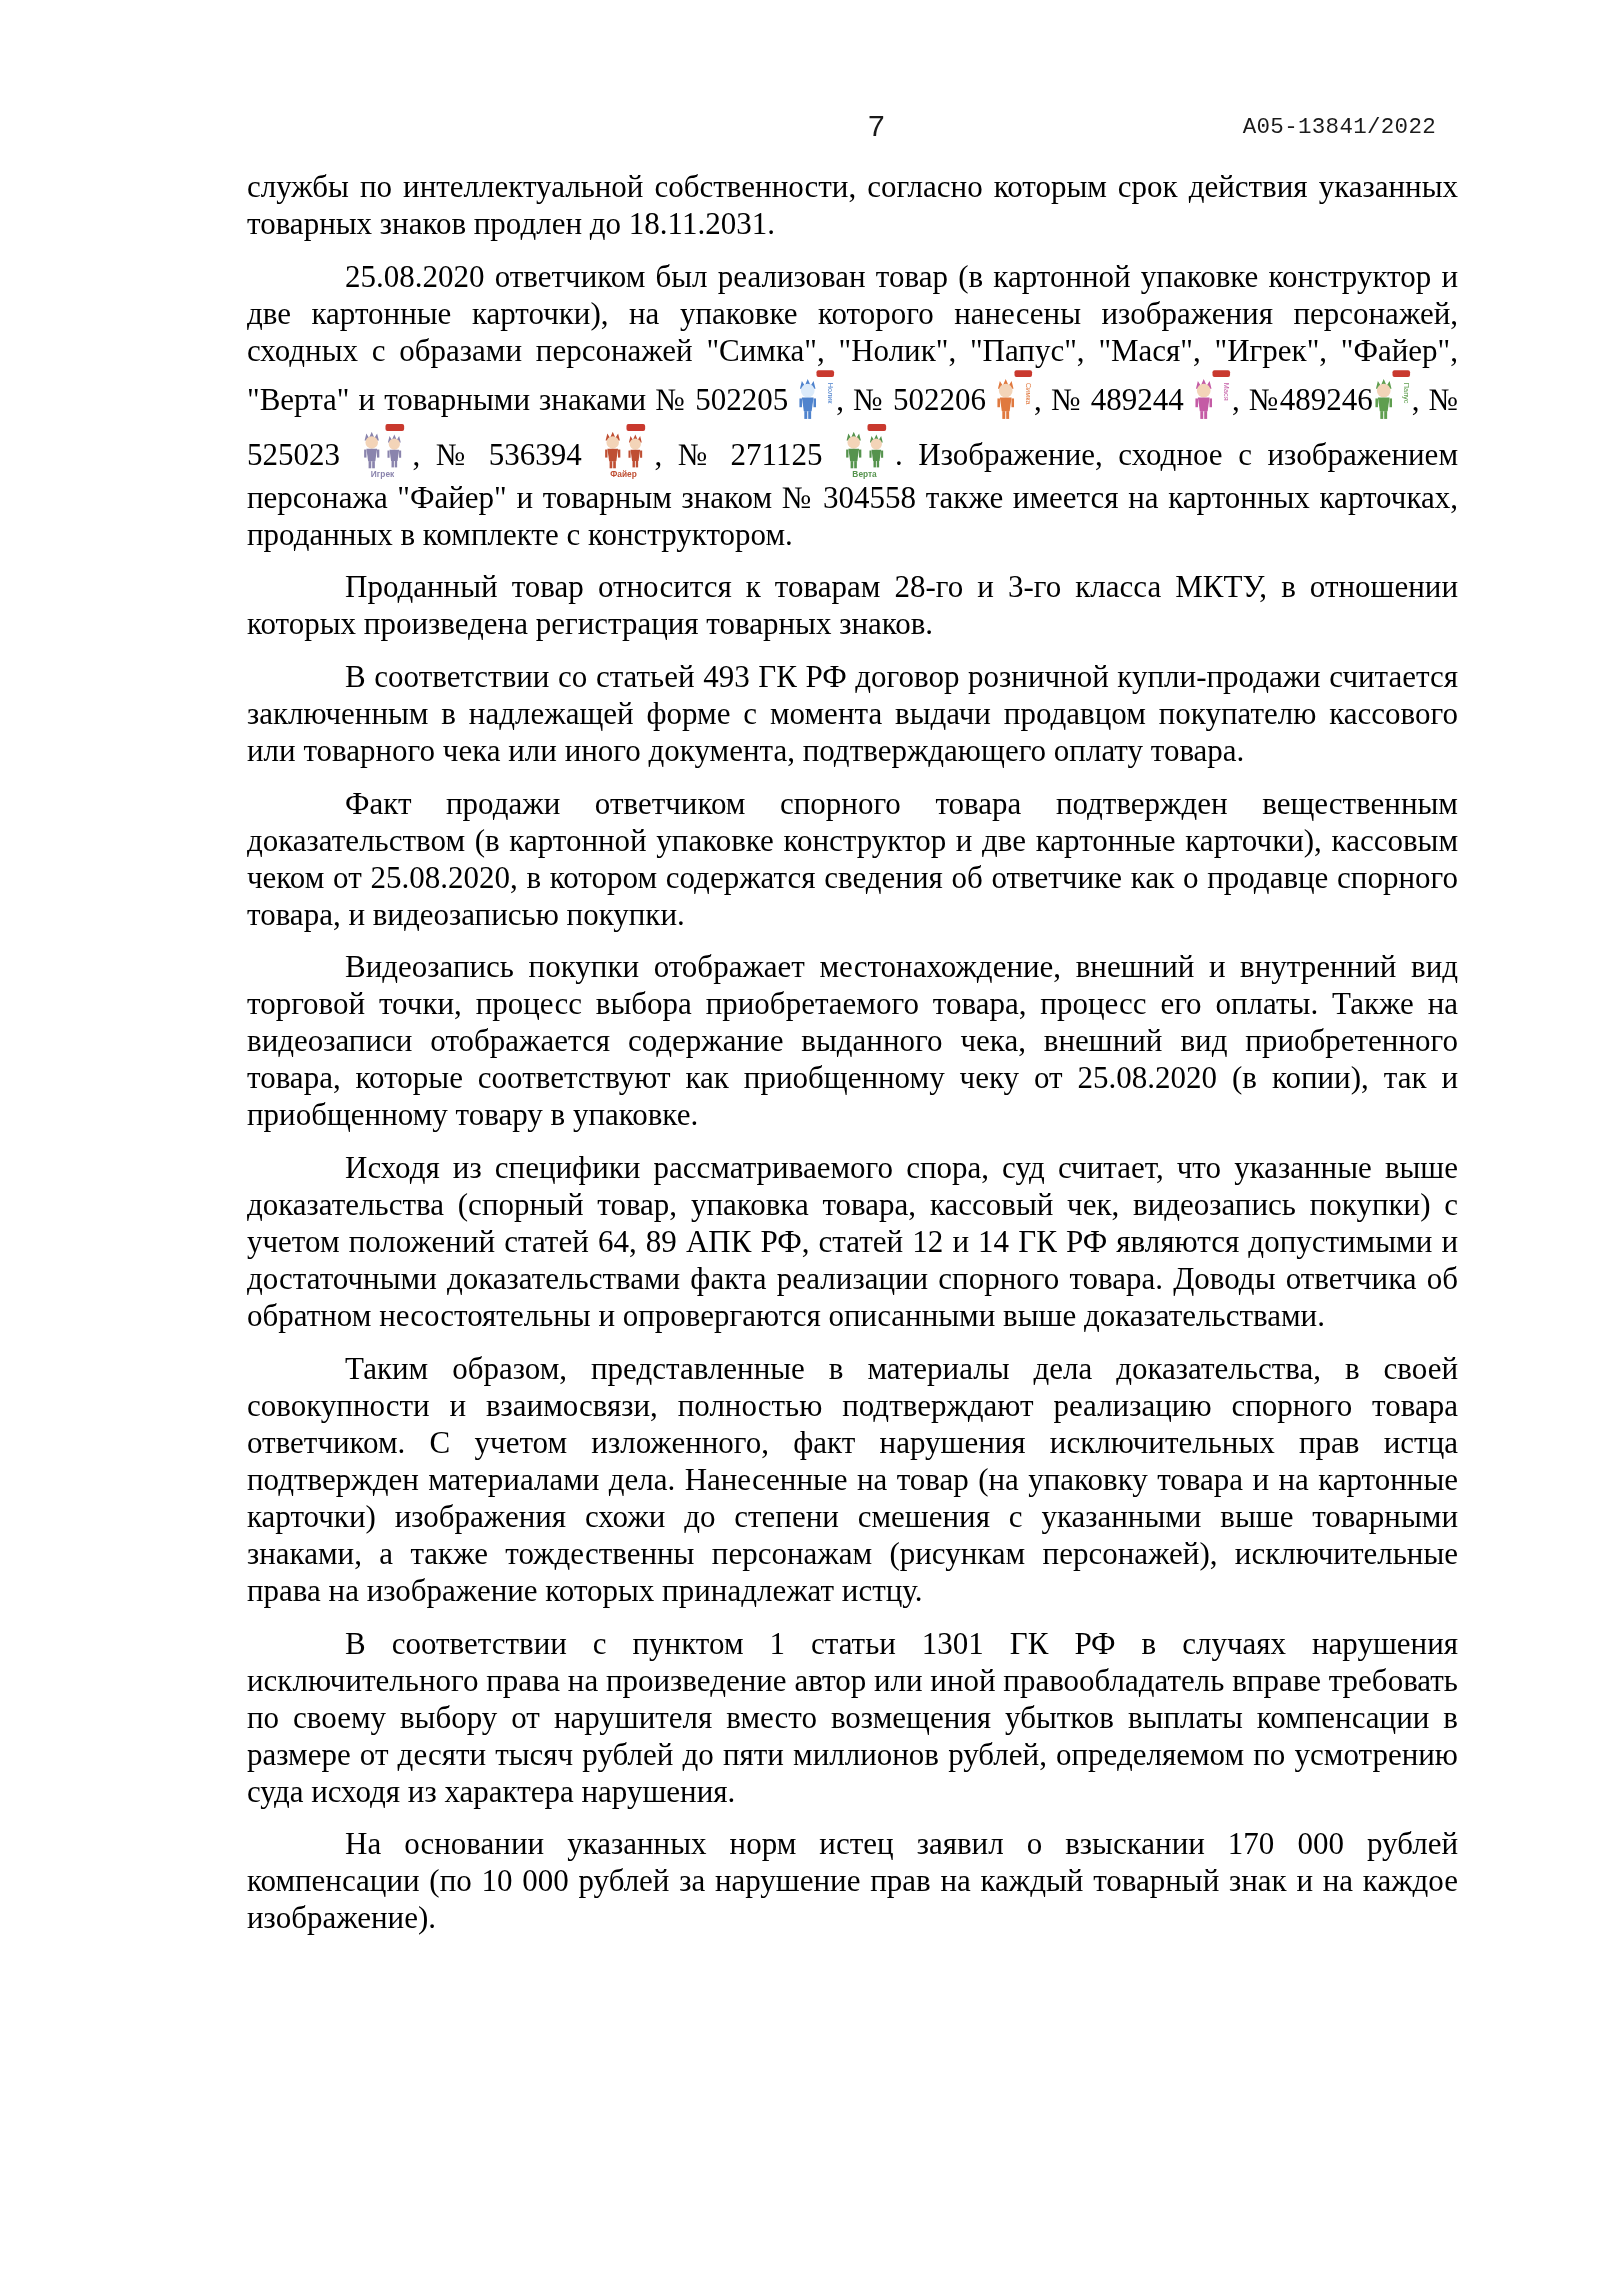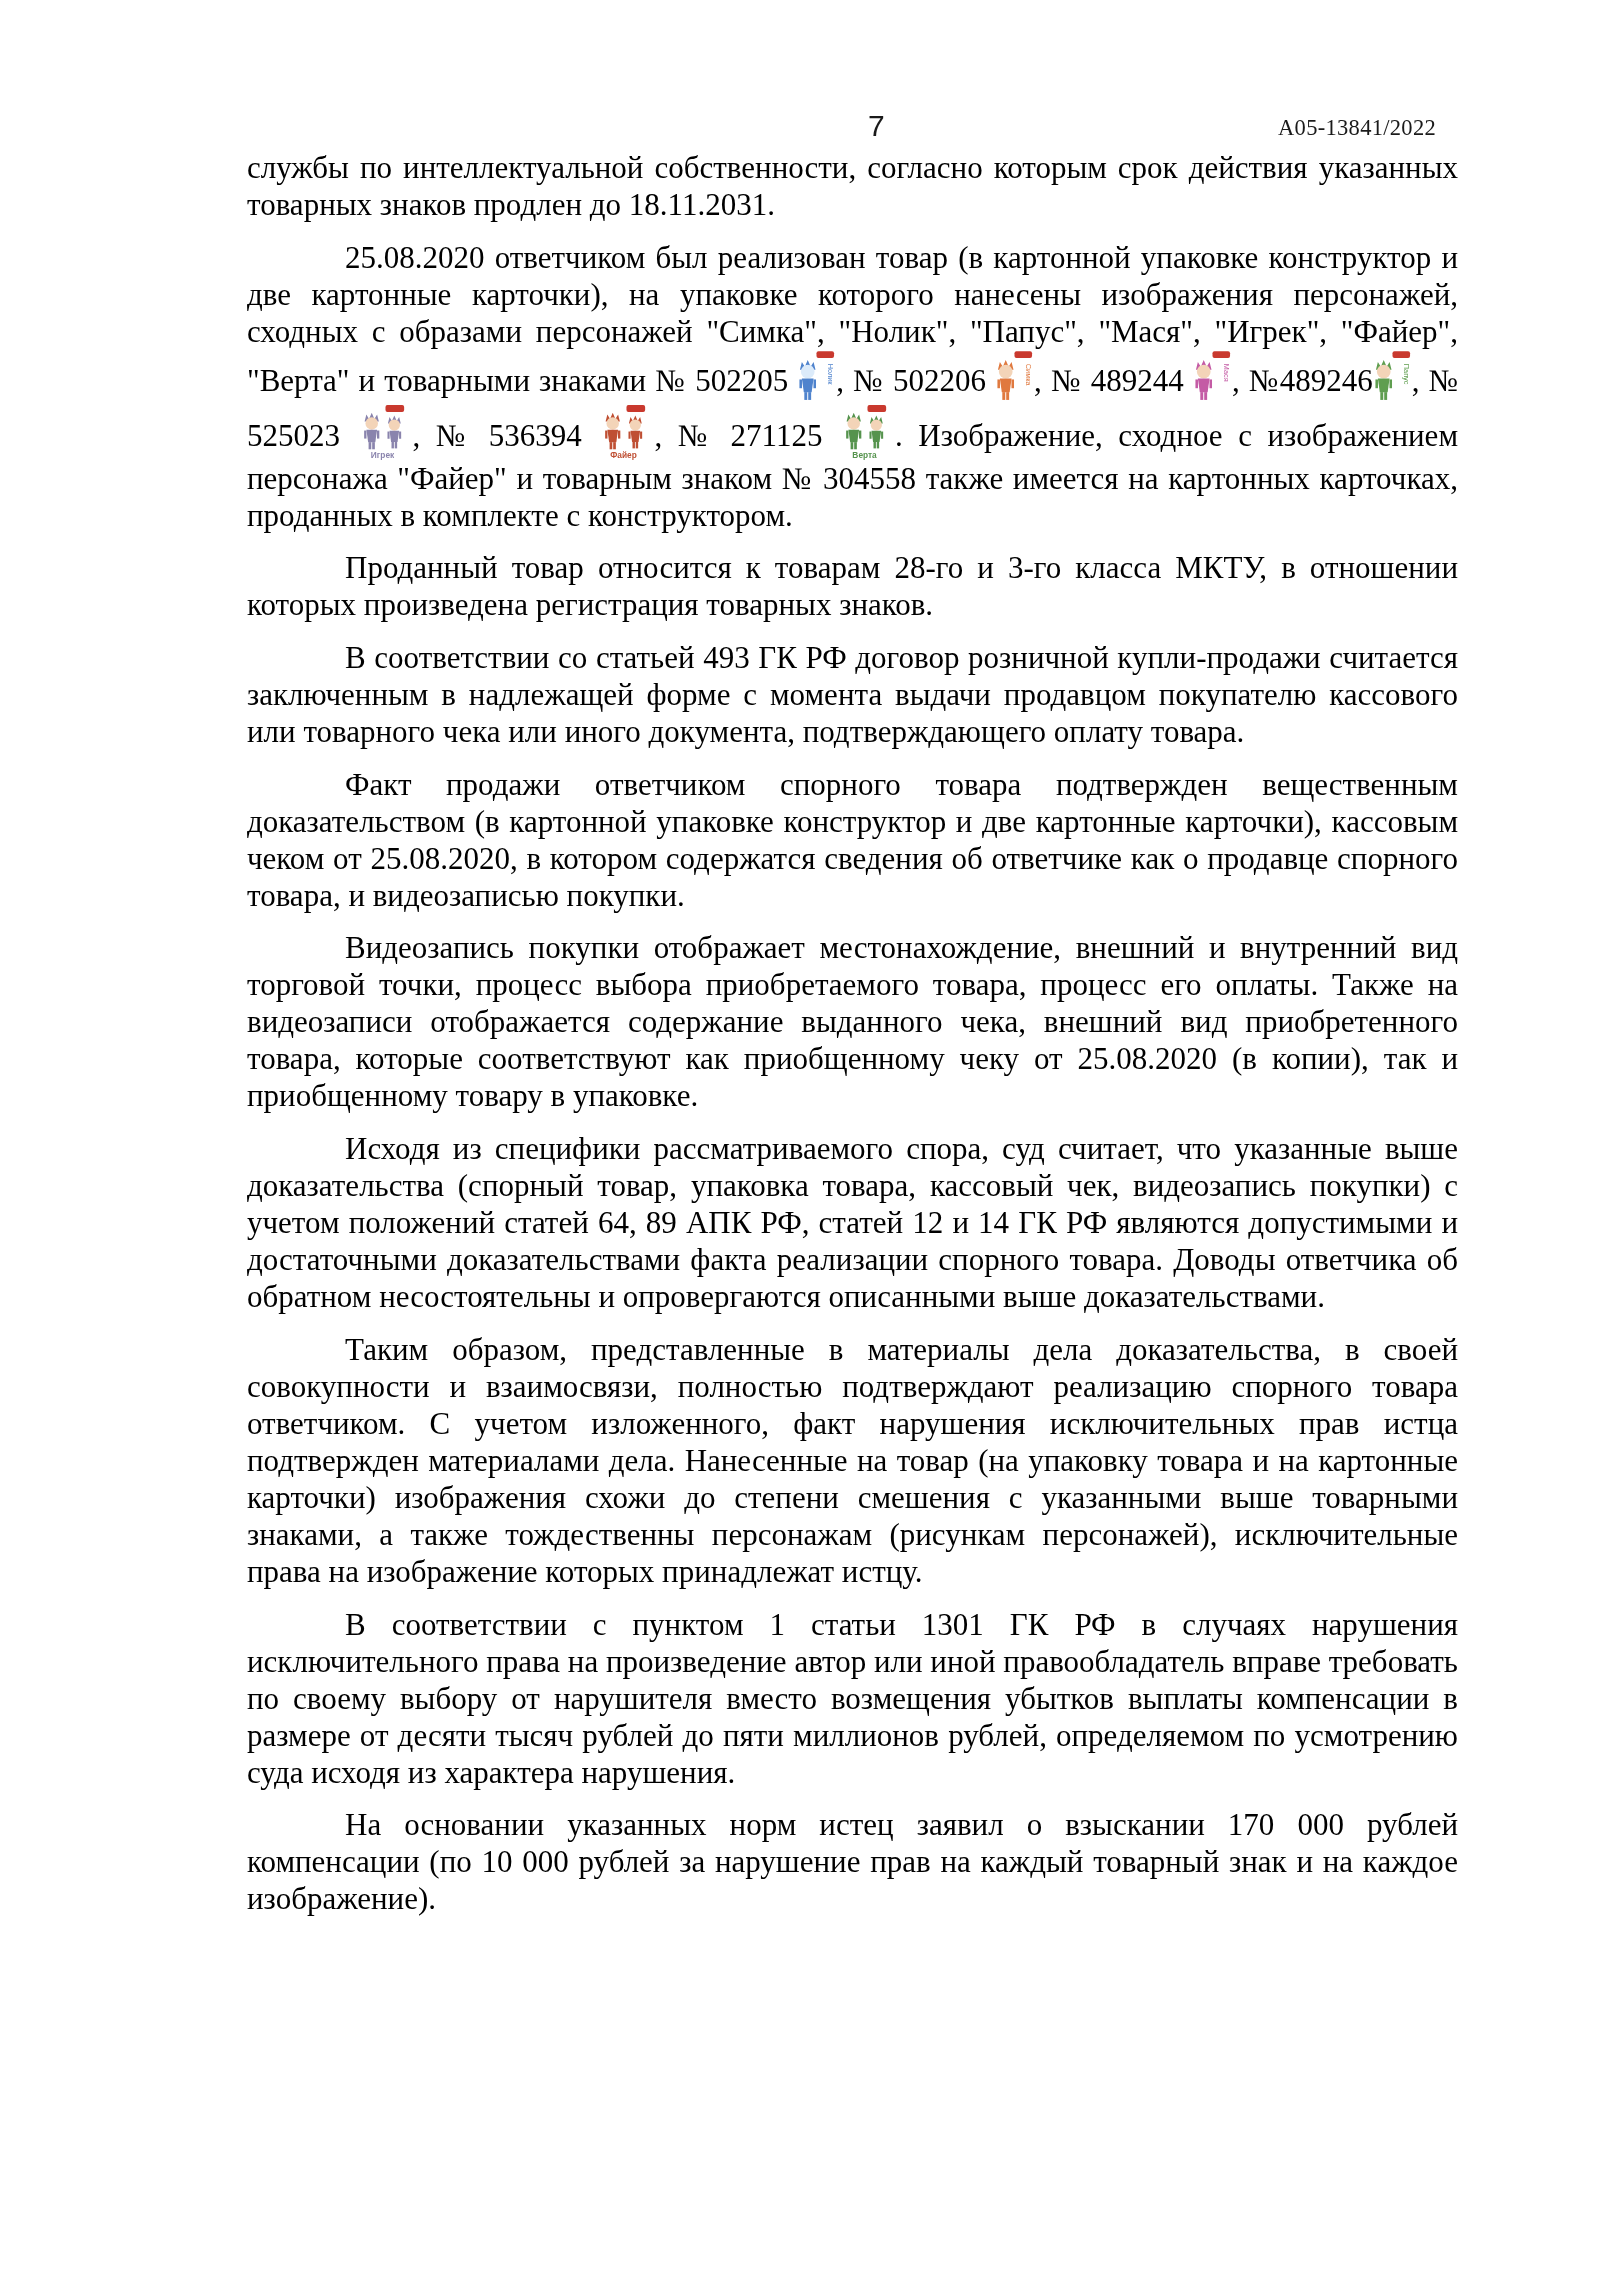--- a/index.html
+++ b/index.html
@@ -12,26 +12,26 @@
     overflow:hidden;
   }
   .hdr-page-num {
     position:absolute; top:110px; left:868px;
     font-size:30px; line-height:31px;
     font-family:"Liberation Sans", sans-serif;
     color:#1a1a1a;
   }
   .hdr-case-num {
     position:absolute; top:115px; right:184px;
-    font-family:Liberation Serif, serif;
+    font-family:Liberation Mono, monospace;
     font-size:22.5px; line-height:25.5px; letter-spacing:0.3px;
     color:#1a1a1a;
   }
   .content {
-    position:absolute; left:247px; top:149px; width:1211px;
+    position:absolute; left:247px; top:168px; width:1211px;
     font-size:31px; line-height:37px;
     text-align:justify;
     text-justify: inter-word;
   }
   .para { margin:0 0 15.7px 0; text-indent:98px; }
   .para.cont { text-indent:0; }
   
   .tm-icon { display:inline-block; line-height:0; vertical-align:-13.7px; }
   .tmsvg { display:block; }
   .ribbon { fill:#c9392e; }

